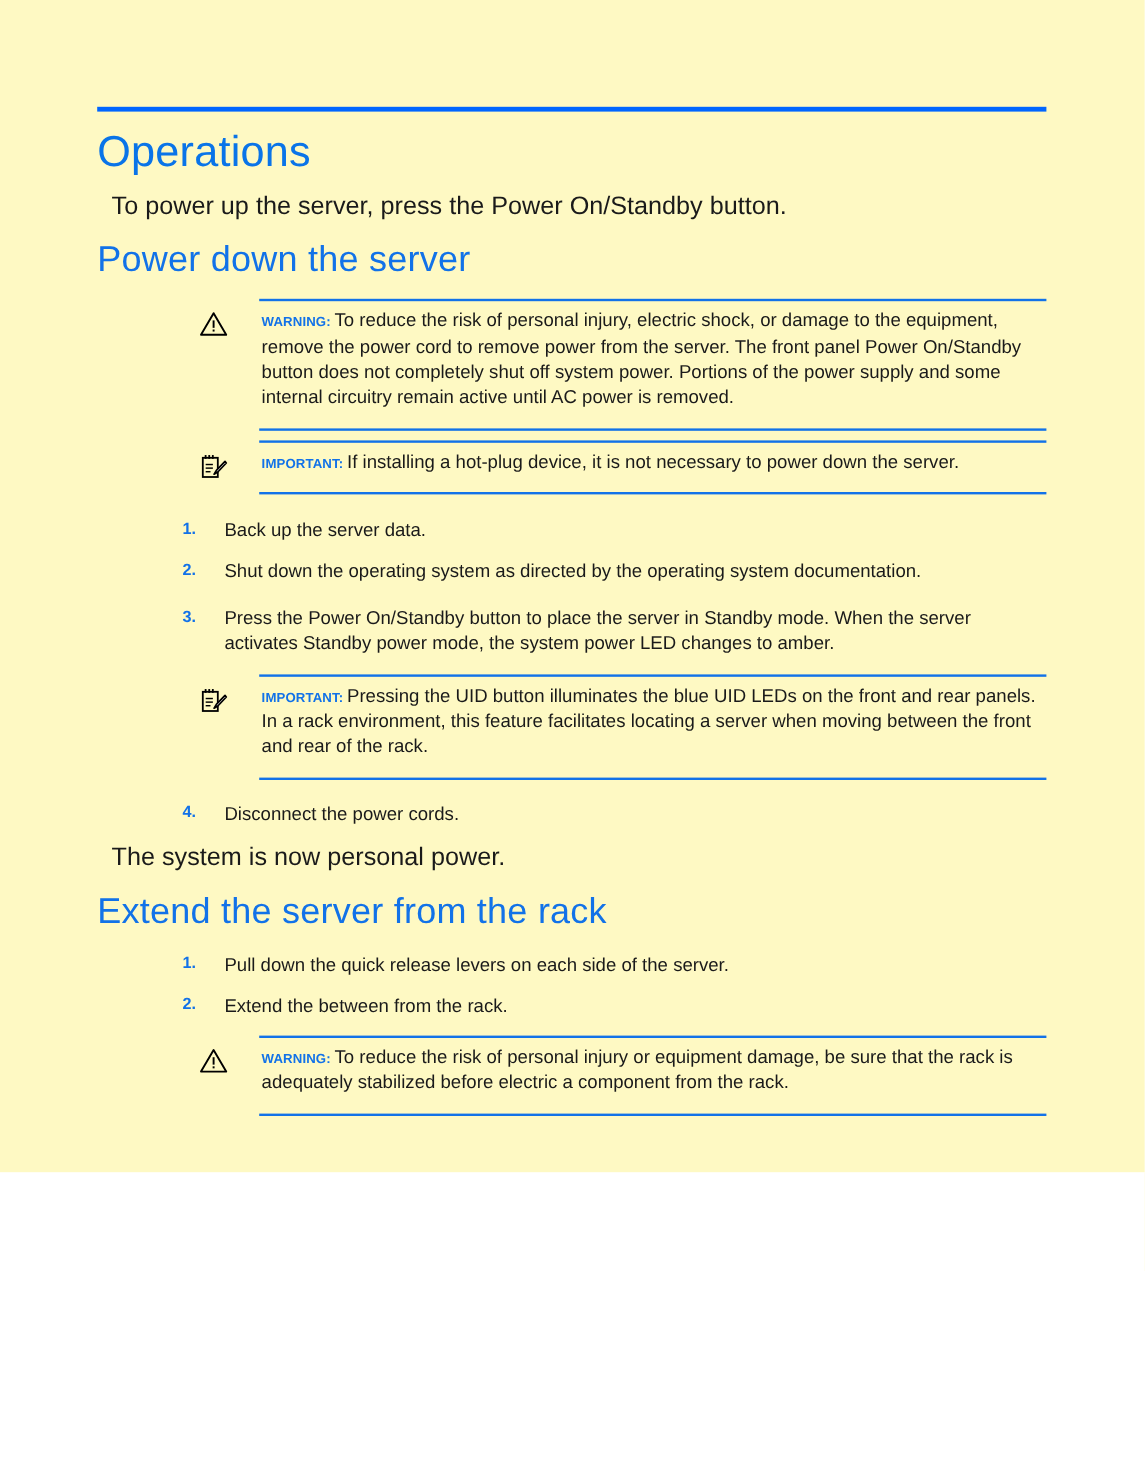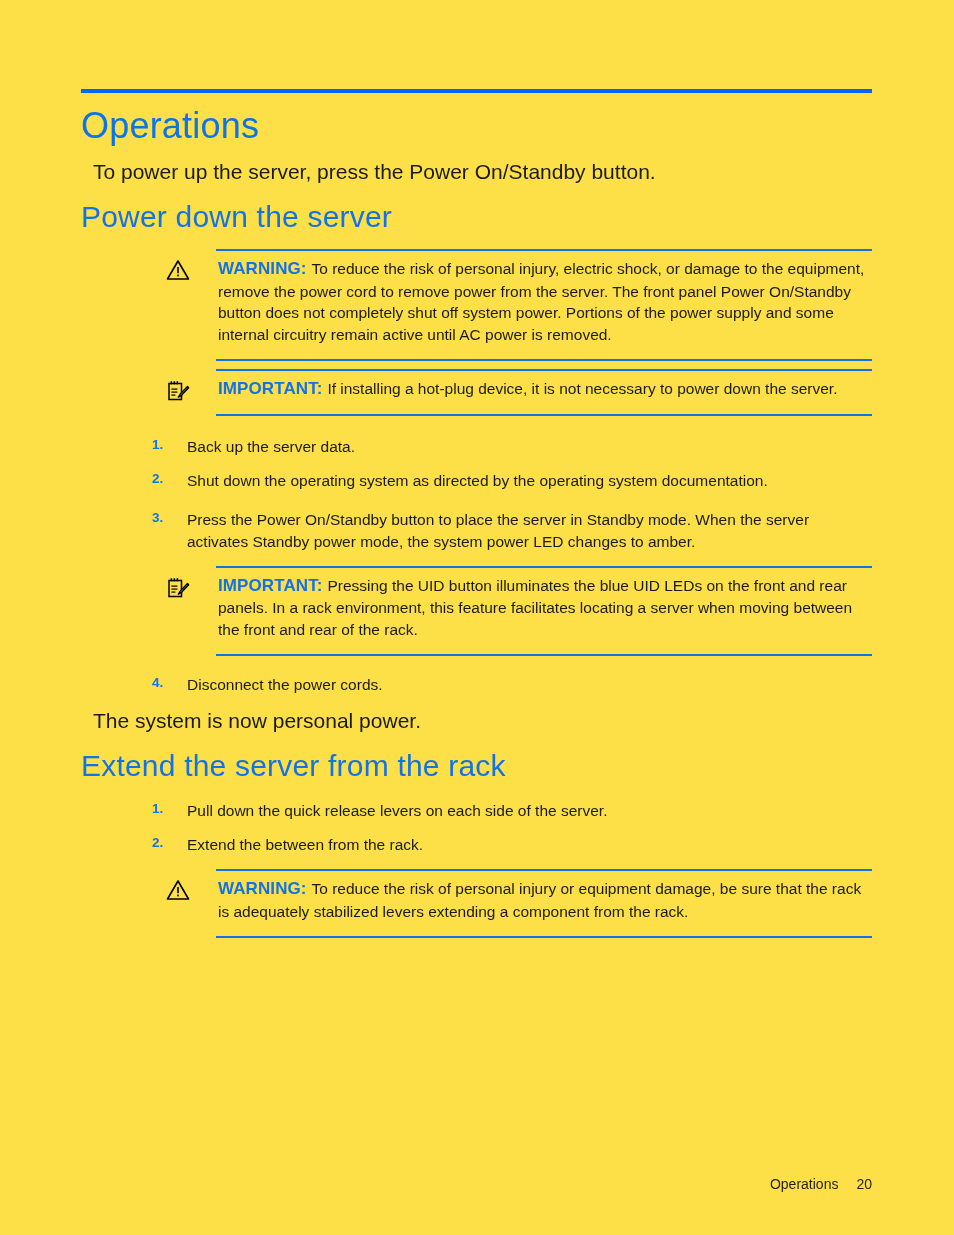--- a/index.html
+++ b/index.html
@@ -7,22 +7,22 @@
     padding: 0;
     background: #ffffff;
   }
   body {
     font-family: "Liberation Sans", sans-serif;
     color: #000000;
   }
   .page {
     position: relative;
     width: 954px;
-    height: 1235px;
-    background: #fde047;
+    height: 977px;
+    background: #fef9c3;
     overflow: hidden;
     box-sizing: border-box;
   }
 
   
   .top-rule {
     position: absolute;
     left: 81px;
     top: 89px;
     width: 791px;
@@ -119,21 +119,21 @@
   }
   .admon-body {
     font-size: 15.5px;
     line-height: 1.38;
     color: #1a1a1a;
     padding-left: 2px;
   }
   .admon-label {
     color: #1272e8;
     font-weight: bold;
-    font-size: 17px;
+    font-size: 11px;
     letter-spacing: 0.1px;
   }
   .admon-label::after { content: "\00a0"; }
 
   
   .admon-group { margin-top: 14px; }
 
   
   .footer {
     position: absolute;
@@ -258,21 +258,21 @@
 
     <div class="admon" style="margin-top:14px;">
       <span class="admon-icon">
         <svg width="24" height="22" viewBox="0 0 24 22" aria-hidden="true">
           <polygon points="12,2 22.5,20 1.5,20" fill="none" stroke="#000000" stroke-width="1.6" stroke-linejoin="round"></polygon>
           <rect x="11.2" y="8" width="1.6" height="6.2" fill="#000000"></rect>
           <rect x="11.2" y="15.6" width="1.6" height="1.7" fill="#000000"></rect>
         </svg>
       </span>
       <div class="admon-body">
-        <span class="admon-label">WARNING:</span><span>To reduce the risk of personal injury or equipment damage, be sure that the rack is adequately stabilized levers extending a component from the rack.</span>
+        <span class="admon-label">WARNING:</span><span>To reduce the risk of personal injury or equipment damage, be sure that the rack is adequately stabilized before electric a component from the rack.</span>
       </div>
     </div>
 
   </div>
 
   <div class="footer">
     <span class="f-label">Operations</span><span>20</span>
   </div>
 
 </div>

